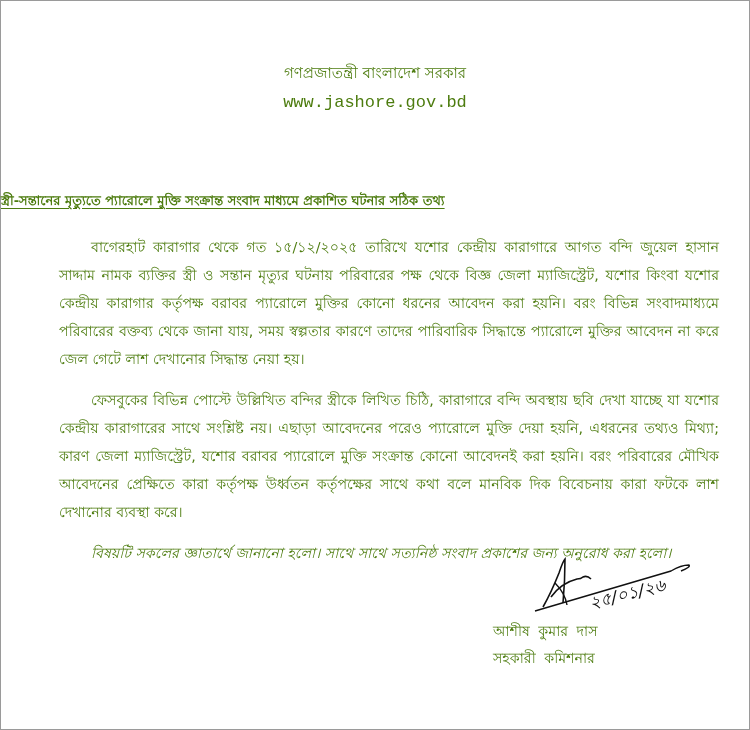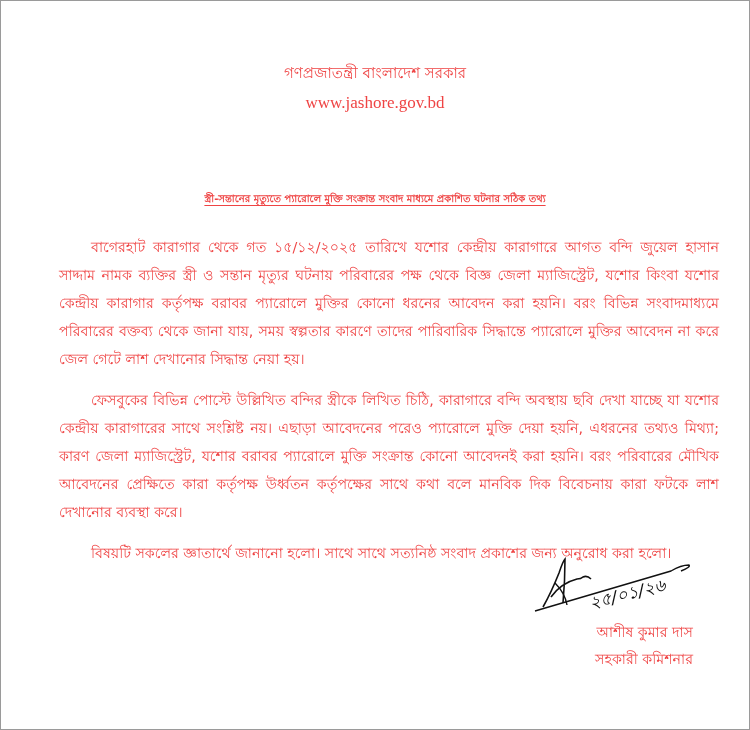--- a/index.html
+++ b/index.html
@@ -2,57 +2,57 @@
 <html><head>
   <meta charset="utf-8">
   <style>
     html, body { margin: 0; padding: 0; background: #ffffff; }
     body { width: 750px; height: 730px; position: relative; overflow: hidden; }
     .page {
       position: absolute; left: 0; top: 0;
       width: 748px; height: 728px;
       border: 1px solid #9a9a9a;
       background: #ffffff;
-      color: #ef4444;
+      color: #4d7c0f;
       font-family: "DejaVu Sans", "Liberation Sans", sans-serif;
     }
     .letterhead {
       position: absolute; left: 0; right: 0; top: 58px;
       text-align: center;
       font-size: 15px;
       line-height: 29px;
     }
     .letterhead .url {
-      font-family: Liberation Serif, serif;
+      font-family: Liberation Mono, monospace;
       font-size: 17px;
     }
     .title {
       position: absolute; left: 0; right: 0; top: 190px;
-      text-align: center;
-      font-size: 10px;
+      font-size: 13px;
       font-weight: bold;
       text-decoration: underline;
       text-underline-offset: 3px;
     }
     .body {
       position: absolute; left: 58px; right: 18px; top: 232px;
       font-size: 14.2px;
       line-height: 28px;
       text-align: justify;
     }
     .body p { margin: 0 12px 13px 0; text-indent: 32px; }
-    .body p.last { text-indent: 32px; }
+    .body p.last { text-indent: 32px; font-style: italic; }
     .signature {
       position: absolute; left: 520px; top: 552px; width: 200px; height: 70px;
     }
     .signer {
-      position: absolute; left: 482px; width: 210px; top: 618px;
-      text-align: right;
+      position: absolute; left: 492px; width: 210px; top: 618px;
+      text-align: left;
       font-size: 14.2px;
       line-height: 27px;
+      font-family: Liberation Mono, monospace;
     }
     .signer .office { margin-left: -40px; width: 250px; }
   </style>
 </head>
 <body>
 
 <div class="page">
 
   <div class="letterhead">
     <div>গণপ্রজাতন্ত্রী বাংলাদেশ সরকার</div>

